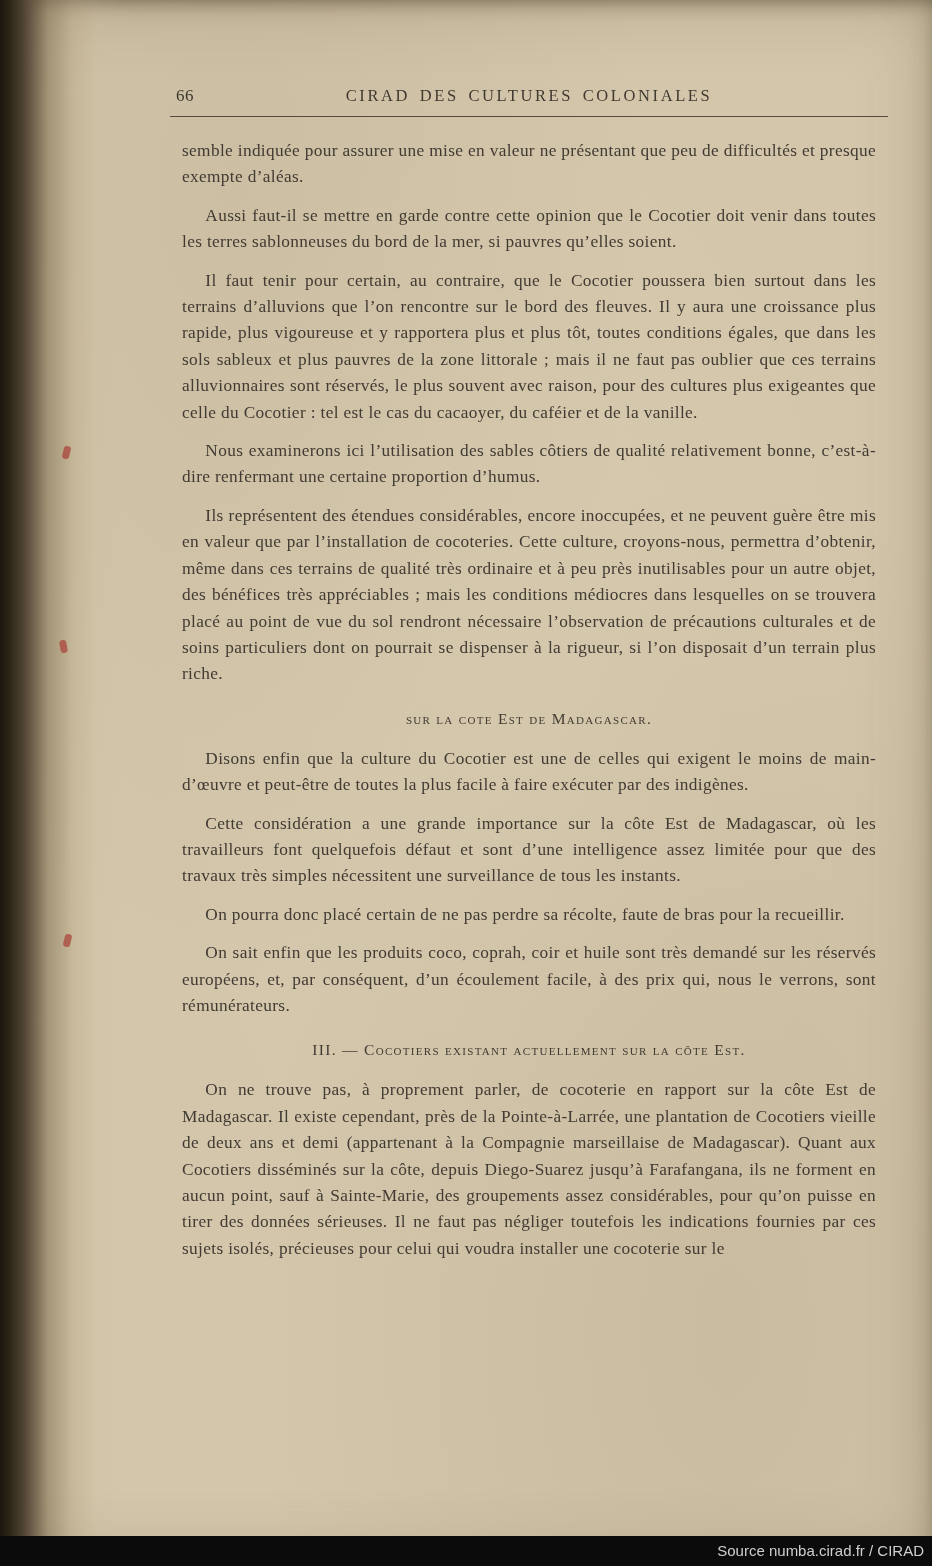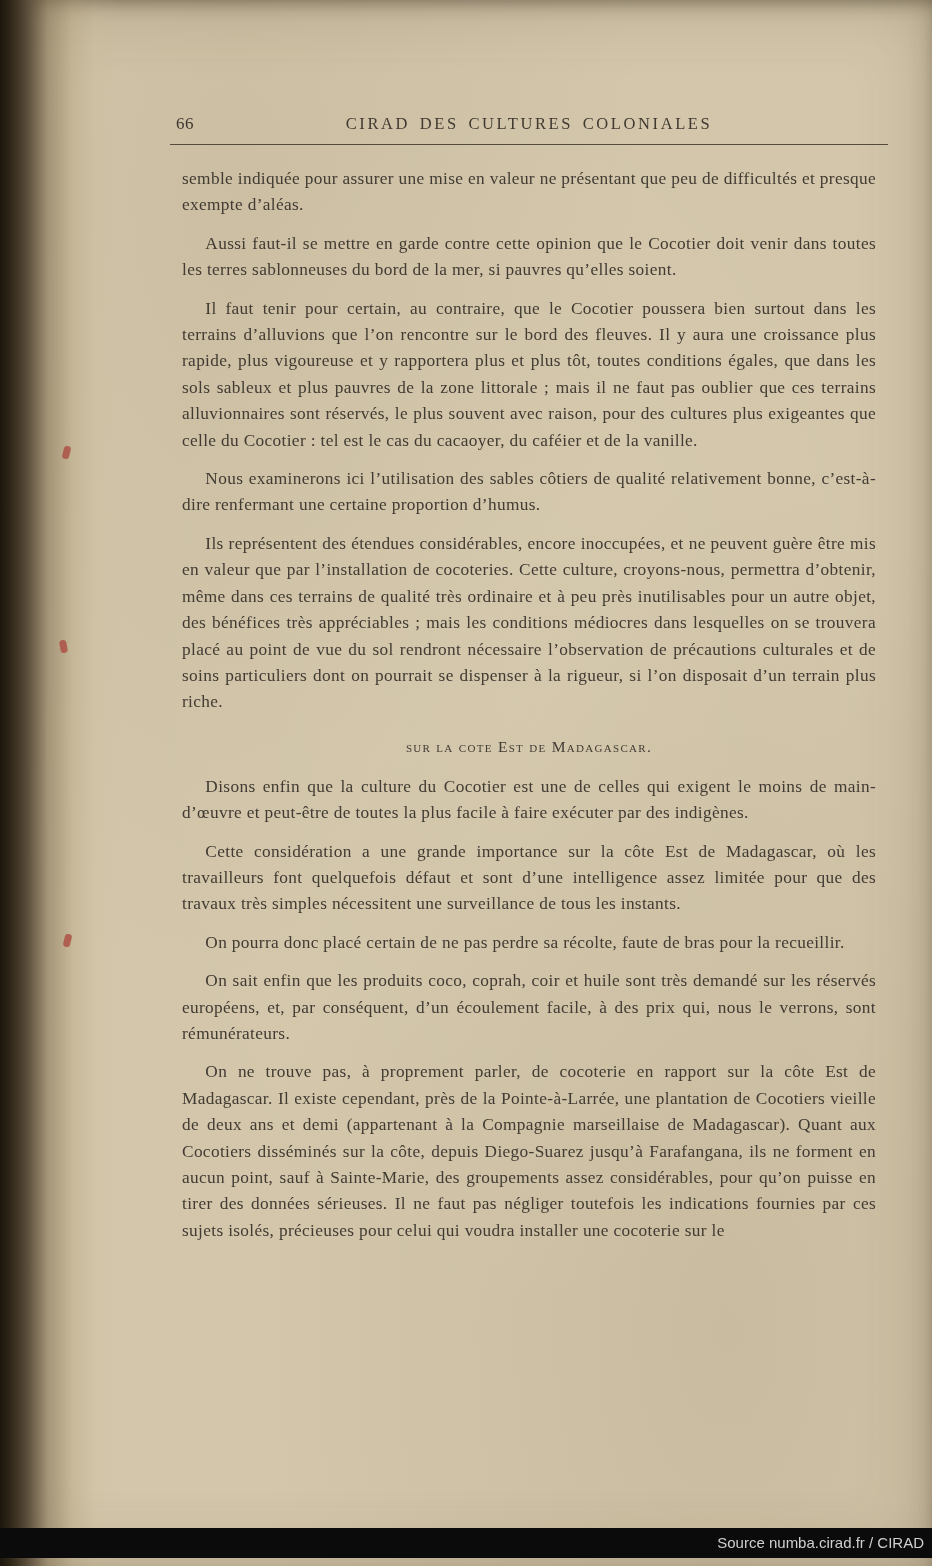--- a/index.html
+++ b/index.html
@@ -42,21 +42,21 @@
     border-radius: 3px;
     opacity: .75;
     transform: rotate(14deg);
   }
   .stitch.s1 { left: 63px; top: 446px; }
   .stitch.s2 { left: 60px; top: 640px; transform: rotate(-10deg); }
   .stitch.s3 { left: 64px; top: 934px; }
 
   .page-inner {
     position: relative;
-    padding: 114px 44px 0 170px;
+    padding: 86px 44px 0 170px;
   }
   .page-header {
     position: relative;
     height: 24px;
     text-align: center;
   }
   .page-number {
     position: absolute;
     left: 6px; top: 0;
     font-size: 17px;
@@ -89,21 +89,21 @@
     margin: 19px 0 15px;
     text-align: center;
     font-variant: small-caps;
     font-size: 15.5px;
     letter-spacing: 1.3px;
     line-height: 24px;
     text-indent: 0;
   }
   .source-bar {
     position: absolute;
-    left: 0; right: 0; bottom: 8px;
+    left: 0; right: 0; bottom: 0;
     height: 30px;
     background: #0b0b0b;
     color: #cfcfcf;
     font-family: "Liberation Sans", "DejaVu Sans", sans-serif;
     font-size: 15px;
     line-height: 30px;
     text-align: right;
     padding-right: 8px;
     box-sizing: border-box;
   }
@@ -133,20 +133,23 @@
 
       <div class="section-heading">
         <div>sur la cote Est de Madagascar.</div>
       </div>
 
       <p>Disons enfin que la culture du Cocotier est une de celles qui exigent le moins de main-d’œuvre et peut-être de toutes la plus facile à faire exécuter par des indigènes.</p>
       <p>Cette considération a une grande importance sur la côte Est de Madagascar, où les travailleurs font quelquefois défaut et sont d’une intelligence assez limitée pour que des travaux très simples nécessitent une surveillance de tous les instants.</p>
       <p>On pourra donc placé certain de ne pas perdre sa récolte, faute de bras pour la recueillir.</p>
       <p>On sait enfin que les produits coco, coprah, coir et huile sont très demandé sur les réservés européens, et, par conséquent, d’un écoulement facile, à des prix qui, nous le verrons, sont rémunérateurs.</p>
 
+      <div class="section-heading">
+        <div>III. — Cocotiers existant actuellement sur la côte Est.</div>
+      </div>
 
       <p>On ne trouve pas, à proprement parler, de cocoterie en rapport sur la côte Est de Madagascar. Il existe cependant, près de la Pointe-à-Larrée, une plantation de Cocotiers vieille de deux ans et demi (appartenant à la Compagnie marseillaise de Madagascar). Quant aux Cocotiers disséminés sur la côte, depuis Diego-Suarez jusqu’à Farafangana, ils ne forment en aucun point, sauf à Sainte-Marie, des groupements assez considérables, pour qu’on puisse en tirer des données sérieuses. Il ne faut pas négliger toutefois les indications fournies par ces sujets isolés, précieuses pour celui qui voudra installer une cocoterie sur le</p>
     </main>
   </div>
 
   <footer class="source-bar">
     <span>Source numba.cirad.fr / CIRAD</span>
   </footer>
 </div>
 

